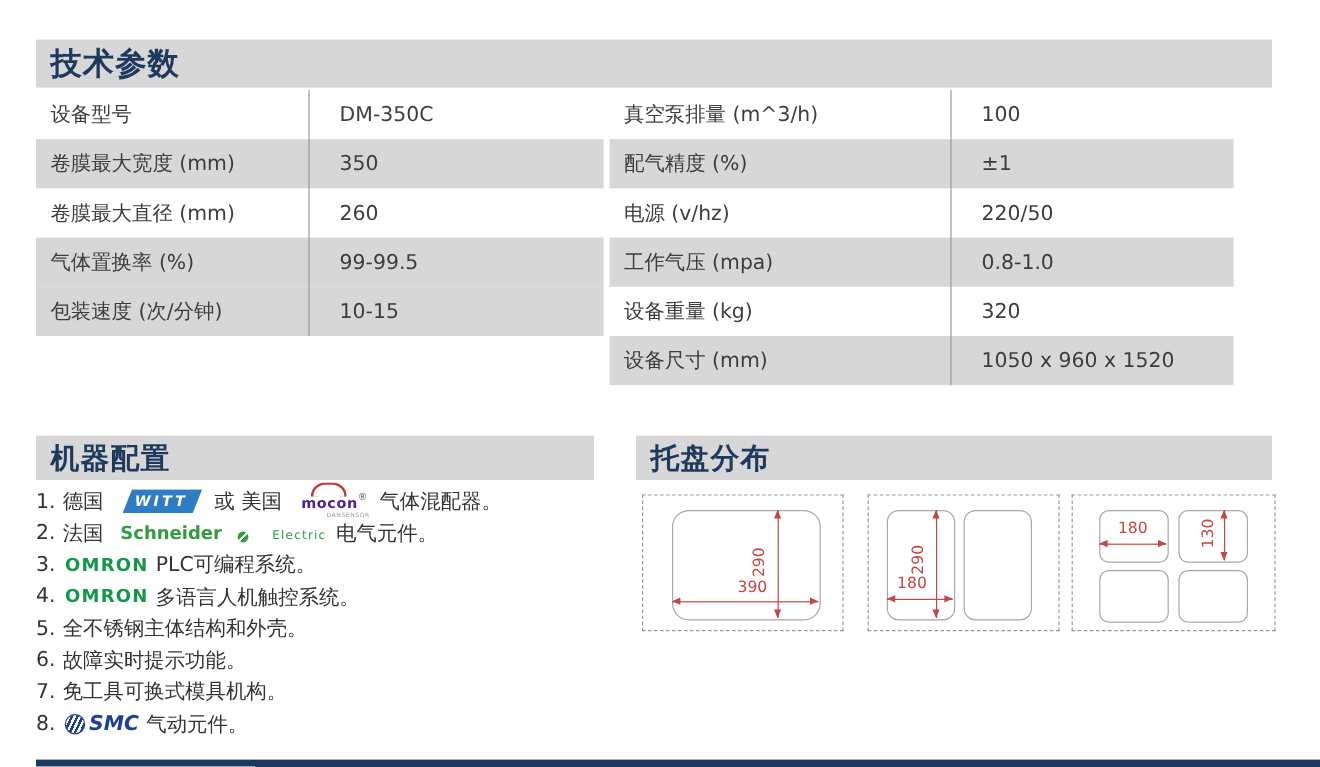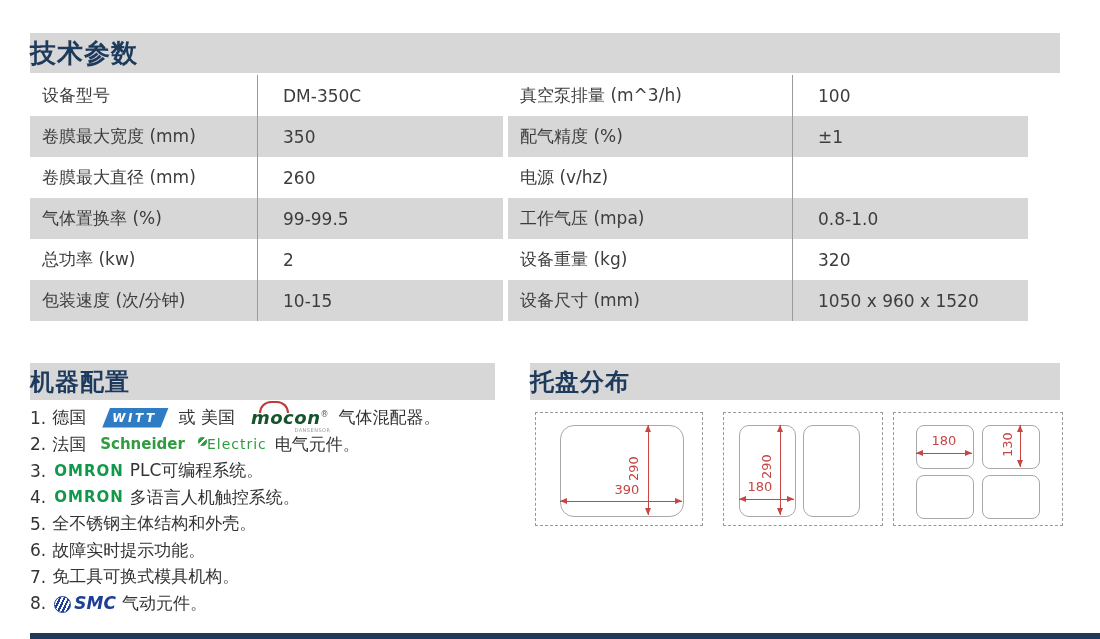--- a/index.html
+++ b/index.html
@@ -1,21 +1,21 @@
 <!DOCTYPE html>
 <html><head>
 <meta charset="utf-8">
 <style>
   html,body{margin:0;padding:0;background:#fff;}
   .page{position:relative;width:1100px;height:639px;background:#ffffff;
         font-family:"DejaVu Sans","Liberation Sans",sans-serif;overflow:hidden;}
 
   
   .secbar{position:absolute;background:#d7d7d7;display:flex;align-items:center;}
-  .secbar .sectitle{color:#1d3a5c;font-weight:bold;padding-left:0;letter-spacing:1px;}
+  .secbar .sectitle{color:#1d3a5c;font-weight:bold;padding-left:12px;letter-spacing:1px;}
   .bar-tech{left:30px;top:33px;width:1030px;height:40px;}
   .bar-tech .sectitle{font-size:26px;}
   .bar-config{left:30px;top:363px;width:465px;height:37px;}
   .bar-tray{left:530px;top:363px;width:530px;height:37px;}
   .bar-config .sectitle,.bar-tray .sectitle{font-size:24px;}
 
   
   .tbl{position:absolute;top:75px;}
   .tbl-left{left:30px;width:473px;}
   .tbl-right{left:508px;width:520px;}
@@ -35,32 +35,32 @@
   .cfg-txt{margin-right:6px;}
 
   
   .logo-witt{display:inline-block;background:#2e7cc3;color:#fff;font-weight:bold;
              font-style:italic;font-size:12px;letter-spacing:2.5px;
              padding:3px 12px 3px 10px;margin:0 10px;
              clip-path:polygon(12% 0,100% 0,88% 100%,0% 100%);}
   .logo-mocon{position:relative;display:inline-block;margin:0 10px;}
   .mocon-arc{position:absolute;top:-6px;left:8px;width:26px;height:10px;
              border:2px solid #c03a3a;border-bottom:none;border-radius:13px 13px 0 0;}
-  .mocon-text{font-weight:bold;font-size:18px;color:#14532d;letter-spacing:0.5px;font-style:italic;}
+  .mocon-text{font-weight:bold;font-size:12px;color:#4c1d95;letter-spacing:0.5px;}
   .mocon-reg{font-size:8px;vertical-align:super;color:#555;}
   .mocon-sub{position:absolute;right:-2px;bottom:-5px;font-size:5px;color:#999;letter-spacing:0.5px;}
   .logo-schneider{display:inline-flex;line-height:1;
                   margin:0 8px;color:#2f9c3f;}
   .schneider-top{font-weight:bold;font-size:15px;}
-  .schneider-bottom{font-size:14px;display:flex;align-items:flex-start;gap:0;
+  .schneider-bottom{font-size:10px;display:flex;align-items:flex-end;gap:20px;
                     padding-left:13px;letter-spacing:1px;}
   .schneider-glyph{width:9px;height:9px;border-radius:50%;
         background:linear-gradient(135deg,#2f9c3f 42%,#fff 42%,#fff 58%,#2f9c3f 58%);}
   .logo-omron{color:#12984b;font-weight:bold;font-size:15px;letter-spacing:1px;margin:0 6px 0 2px;}
-  .logo-smc{display:inline-flex;align-items:flex-end;gap:3px;margin:0 6px 0 2px;}
+  .logo-smc{display:inline-flex;align-items:center;gap:3px;margin:0 6px 0 2px;}
   .smc-emblem{width:15px;height:15px;border-radius:50%;border:1px solid #1d3f97;
         background:repeating-linear-gradient(115deg,#1d3f97 0 2px,#ffffff 2px 4px);}
   .smc-text{color:#1d3f97;font-weight:bold;font-style:italic;font-size:17px;}
 
   
   .tray-box{position:absolute;top:412px;height:114px;border:1px dashed #999;box-sizing:border-box;}
   .box-1{left:535px;width:168px;}
   .box-2{left:723px;width:160px;}
   .box-3{left:893px;width:170px;}
   .tray{position:absolute;border:1px solid #a8a8a8;border-radius:12px;background:#fff;}
@@ -102,41 +102,38 @@
       <div class="tvalue">350</div>
     </div>
     <div class="trow">
       <div class="tlabel">卷膜最大直径 (mm)</div>
       <div class="tvalue">260</div>
     </div>
     <div class="trow gray">
       <div class="tlabel">气体置换率 (%)</div>
       <div class="tvalue">99-99.5</div>
     </div>
-    <div class="trow">
-      <div class="tlabel">总功率 (kw)</div>
-      <div class="tvalue">2</div>
-    </div>
     <div class="trow gray">
       <div class="tlabel">包装速度 (次/分钟)</div>
       <div class="tvalue">10-15</div>
     </div>
   </div>
 
   <div class="tbl tbl-right">
     <div class="trow">
       <div class="tlabel">真空泵排量 (m^3/h)</div>
       <div class="tvalue">100</div>
     </div>
     <div class="trow gray">
       <div class="tlabel">配气精度 (%)</div>
       <div class="tvalue">±1</div>
     </div>
     <div class="trow">
       <div class="tlabel">电源 (v/hz)</div>
+      <div class="tvalue">220/50</div>
     </div>
     <div class="trow gray">
       <div class="tlabel">工作气压 (mpa)</div>
       <div class="tvalue">0.8-1.0</div>
     </div>
     <div class="trow">
       <div class="tlabel">设备重量 (kg)</div>
       <div class="tvalue">320</div>
     </div>
     <div class="trow gray">

